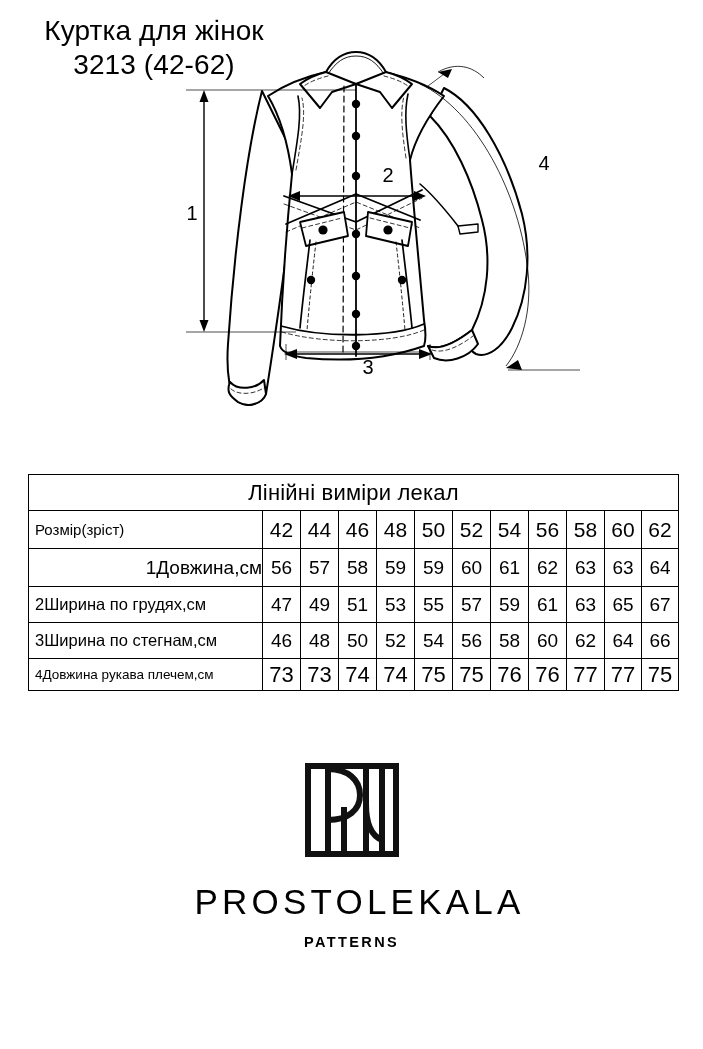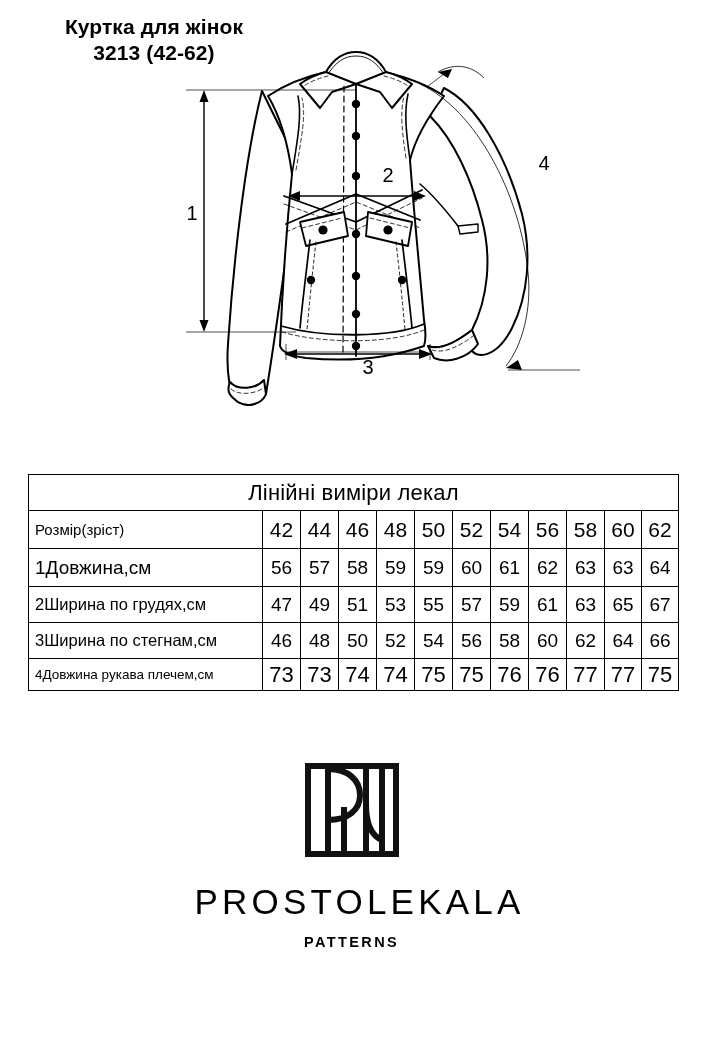--- a/index.html
+++ b/index.html
@@ -17,24 +17,23 @@
   
   #title-block {
     position: absolute;
     left: 24px;
     top: 14px;
     width: 260px;
     text-align: center;
     line-height: 1.22;
   }
   #title-block .t-line {
-    font-size: 21px;
+    font-size: 28px;
     letter-spacing: 0.1px;
     white-space: nowrap;
-    font-weight: bold;
   }
 
   
   #tech-drawing {
     position: absolute;
     left: 176px;
     top: 44px;
     width: 420px;
     height: 390px;
   }
@@ -63,21 +62,21 @@
     height: 36px;
     letter-spacing: 0.2px;
   }
   #measurements-table .row-label {
     text-align: left;
     padding-left: 6px;
     white-space: nowrap;
   }
   #measurements-table tr.r-size  .row-label { font-size: 15px; }
   #measurements-table tr.r-size  td         { height: 38px; font-size: 21px; }
-  #measurements-table tr.r-len   .row-label { font-size: 19px; }
+  #measurements-table tr.r-len   .row-label { font-size: 19px; text-align: right; }
   #measurements-table tr.r-len   td         { height: 38px; font-size: 19px; }
   #measurements-table tr.r-chest .row-label { font-size: 16.5px; }
   #measurements-table tr.r-chest td         { height: 36px; font-size: 19px; }
   #measurements-table tr.r-hip   .row-label { font-size: 16.5px; }
   #measurements-table tr.r-hip   td         { height: 36px; font-size: 19px; }
   #measurements-table tr.r-sleeve .row-label{ font-size: 13.5px; }
   #measurements-table tr.r-sleeve td        { height: 32px; font-size: 22px; }
 
   
   #logo-block {

